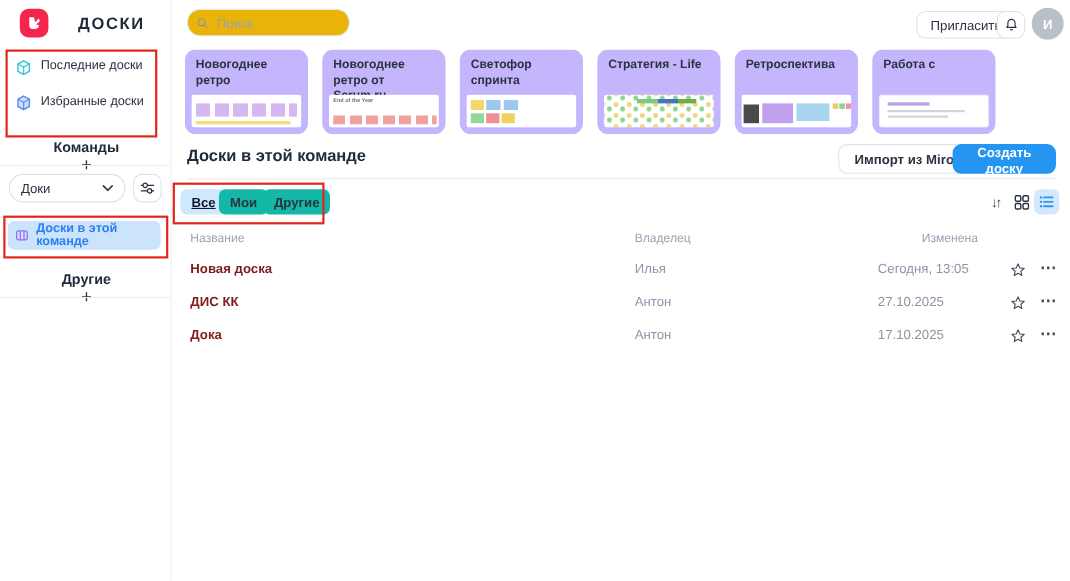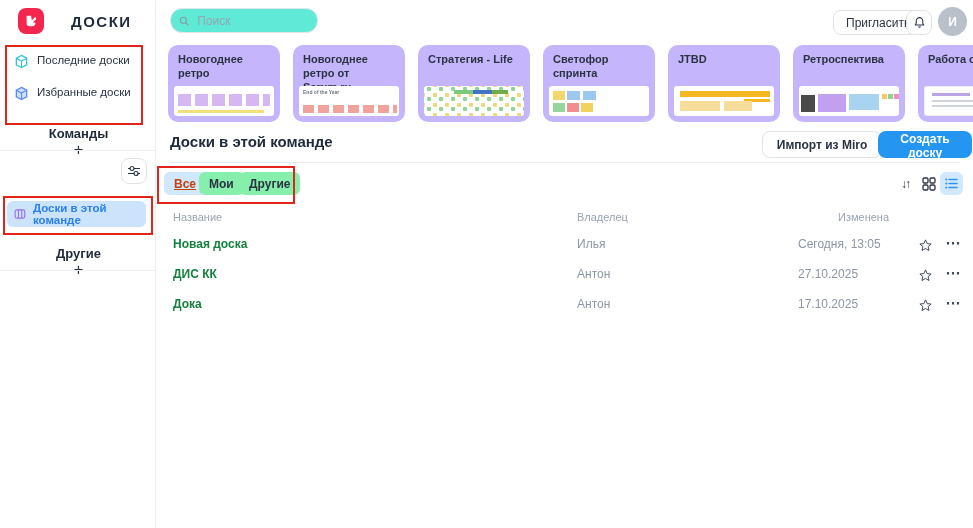--- a/index.html
+++ b/index.html
@@ -25,21 +25,21 @@
   .div1{top:150px;}
   .div2{top:270px;}
   .team-select{position:absolute;left:8px;top:158px;width:106px;height:26px;border:1px solid #dfe2e6;border-radius:13px;
                background:#fff;display:flex;align-items:center;justify-content:space-between;padding:0 10px;box-sizing:border-box;
                font-size:12px;cursor:pointer;}
   .team-filter-btn{position:absolute;left:121px;top:158px;width:26px;height:26px;border:1px solid #dfe2e6;border-radius:8px;
                    background:#fff;display:flex;align-items:center;justify-content:center;cursor:pointer;padding:0;}
   .team-boards{position:absolute;left:7px;top:201px;width:139px;height:26px;border-radius:6px;background:#cbe4fb;
                display:flex;align-items:center;gap:7px;padding:0 7px;box-sizing:border-box;font-size:11.5px;font-weight:600;color:#2c7ff0;cursor:pointer;}
   
-  .search-box{position:absolute;left:170px;top:8px;width:148px;height:25px;background:#5eead4;border:1px solid #e4e6ea;
+  .search-box{position:absolute;left:170px;top:8px;width:148px;height:25px;background:#eab308;border:1px solid #e4e6ea;
               border-radius:12px;display:flex;align-items:center;padding:0 8px;box-sizing:border-box;gap:6px;}
   .search-box input{border:none;background:transparent;outline:none;font-size:12px;color:#2a3342;width:100%;font-family:inherit;}
   .search-box input::placeholder{color:#9aa3b2;}
   .invite-btn{position:absolute;left:833px;top:10px;height:25px;padding:0 12px;border:1px solid #dfe2e6;border-radius:8px;
               background:#fff;font-size:12px;color:#2a3342;cursor:pointer;font-family:inherit;}
   .bell-btn{position:absolute;left:906px;top:10px;width:26px;height:25px;border:1px solid #dfe2e6;border-radius:8px;
             background:#fff;display:flex;align-items:center;justify-content:center;cursor:pointer;padding:0;}
   .avatar{position:absolute;left:938px;top:7px;width:29px;height:29px;border-radius:50%;background:#b9c0ca;color:#fff;
           display:flex;align-items:center;justify-content:center;font-size:12px;font-weight:700;cursor:pointer;}
   
@@ -79,42 +79,42 @@
       background-size:14px 17px,28px 18px,30px 16px,5px 5px,5px 5px,5px 5px;}
   [data-thumb="doc-purple"]{box-shadow:inset 0 0 0 1px #eceef1;background-image:
       linear-gradient(#b9a4e8,#b9a4e8),linear-gradient(#cfd4dc,#cfd4dc),linear-gradient(#cfd4dc,#cfd4dc);
       background-position:8px 7px,8px 14px,8px 19px;
       background-size:38px 3px,70px 2px,55px 2px;}
   
   .section-title{position:absolute;left:170px;top:133px;font-size:15px;font-weight:600;color:#1f2a3a;}
   .import-btn{position:absolute;left:762px;top:131px;width:120px;height:27px;border:1px solid #dfe2e6;border-radius:8px;
               background:#fff;font-size:12px;font-weight:600;color:#2a3342;cursor:pointer;font-family:inherit;}
   .create-btn{position:absolute;left:866px;top:131px;width:94px;height:27px;border:none;border-radius:8px;
-              background:#2595f2;font-size:12px;font-weight:600;color:#fff;cursor:pointer;font-family:inherit;margin-left:12px;}
+              background:#2595f2;font-size:12px;font-weight:600;color:#fff;cursor:pointer;font-family:inherit;}
   .section-divider{position:absolute;left:170px;top:162px;width:790px;height:1px;background:#e8eaee;}
-  .pill{position:absolute;top:172px;height:23px;border:none;border-radius:6px;background:#86efac;color:#2a3342;
+  .pill{position:absolute;top:172px;height:23px;border:none;border-radius:6px;background:#14b8a6;color:#2a3342;
         font-size:12px;font-weight:600;cursor:pointer;font-family:inherit;padding:0 10px;}
-  .pill.active{background:#cfe8fd;color:#c2410c;text-decoration:underline;}
+  .pill.active{background:#cfe8fd;color:#0f172a;text-decoration:underline;}
   .pill-all{left:164px;}
   .pill-my{left:199px;}
   .pill-other{left:239px;}
   .sort-btn{position:absolute;left:894px;top:173px;width:22px;height:22px;border:none;background:none;cursor:pointer;
             font-size:12px;font-weight:700;color:#2a3342;letter-spacing:-2px;padding:0;font-family:inherit;}
   .grid-btn{position:absolute;left:918px;top:173px;width:22px;height:22px;border:none;background:none;cursor:pointer;
             display:flex;align-items:center;justify-content:center;padding:0;}
   .list-btn{position:absolute;left:940px;top:172px;width:23px;height:23px;border:none;border-radius:6px;background:#d2e9fd;
             cursor:pointer;display:flex;align-items:center;justify-content:center;padding:0;}
   
   .thead{position:absolute;top:211px;font-size:11px;color:#99a3b1;}
   .th-name{left:173px;}
   .th-owner{left:577px;}
   .th-mod{left:838px;}
   .trow{position:absolute;left:170px;width:790px;height:26px;cursor:pointer;}
   .row1{top:235px;} .row2{top:265px;} .row3{top:295px;}
-  .tname{position:absolute;left:3px;top:2px;font-size:12px;font-weight:700;color:#15803d;}
+  .tname{position:absolute;left:3px;top:2px;font-size:12px;font-weight:700;color:#7f1d1d;}
   .towner{position:absolute;left:407px;top:2px;font-size:12px;color:#8c96a5;}
   .tdate{position:absolute;left:628px;top:2px;font-size:12px;color:#8c96a5;}
   .star-btn{position:absolute;left:744px;top:-1px;width:22px;height:22px;border:none;background:none;cursor:pointer;padding:0;
             display:flex;align-items:center;justify-content:center;}
   .more-btn{position:absolute;left:772px;top:-3px;width:22px;height:22px;border:none;background:none;cursor:pointer;padding:0;
             font-size:15px;font-weight:700;color:#3f4a5a;font-family:inherit;}
   .ic{display:block;}
 </style>
 </head>
 <body>
@@ -146,20 +146,26 @@
       <span>Избранные доски</span>
     </div>
     <div class="annobox anno1"></div>
 
     <div class="side-head head-teams">
       <span>Команды</span>
       <button class="plus-btn">+</button>
     </div>
     <div class="side-divider div1"></div>
 
+    <div class="team-select">
+      <span>Доки</span>
+      <svg class="ic" width="10" height="6" viewBox="0 0 10 6">
+          <path d="M1 1l4 4 4-4" fill="none" stroke="#2a3342" stroke-width="1.4" stroke-linecap="round"></path>
+        </svg>
+    </div>
     <button class="team-filter-btn">
       <svg class="ic" width="14" height="14" viewBox="0 0 14 14">
           <path d="M1 4.5h12M1 9.5h12" stroke="#2a3342" stroke-width="1.2"></path>
           <circle cx="5" cy="4.5" r="2" fill="#fff" stroke="#2a3342" stroke-width="1.2"></circle>
           <circle cx="9" cy="9.5" r="2" fill="#fff" stroke="#2a3342" stroke-width="1.2"></circle>
         </svg>
     </button>
 
     <div class="team-boards">
       <svg class="ic" width="14" height="14" viewBox="0 0 16 16">
@@ -200,30 +206,26 @@
       <div class="card-title">Новогоднее ретро</div>
       <div class="thumb" data-thumb="purple-grid"></div>
     </div>
     <div class="card">
       <div class="card-title">Новогоднее ретро от Scrum.ru</div>
       <div class="thumb" data-thumb="red-stickies">
         <span class="thumb-caption">End of the Year</span>
       </div>
     </div>
     <div class="card">
+      <div class="card-title">Светофор спринта</div>
+      <div class="thumb" data-thumb="traffic-stickies"></div>
+    </div>
+    <div class="card">
       <div class="card-title">Стратегия - Life</div>
       <div class="thumb" data-thumb="strategy-dots"></div>
-    </div>
-    <div class="card">
-      <div class="card-title">Светофор спринта</div>
-      <div class="thumb" data-thumb="traffic-stickies"></div>
-    </div>
-    <div class="card">
-      <div class="card-title">JTBD</div>
-      <div class="thumb" data-thumb="jtbd-bars"></div>
     </div>
     <div class="card">
       <div class="card-title">Ретроспектива</div>
       <div class="thumb" data-thumb="retro-mix"></div>
     </div>
     <div class="card">
       <div class="card-title">Работа с</div>
       <div class="thumb" data-thumb="doc-purple"></div>
     </div>
   </div>

